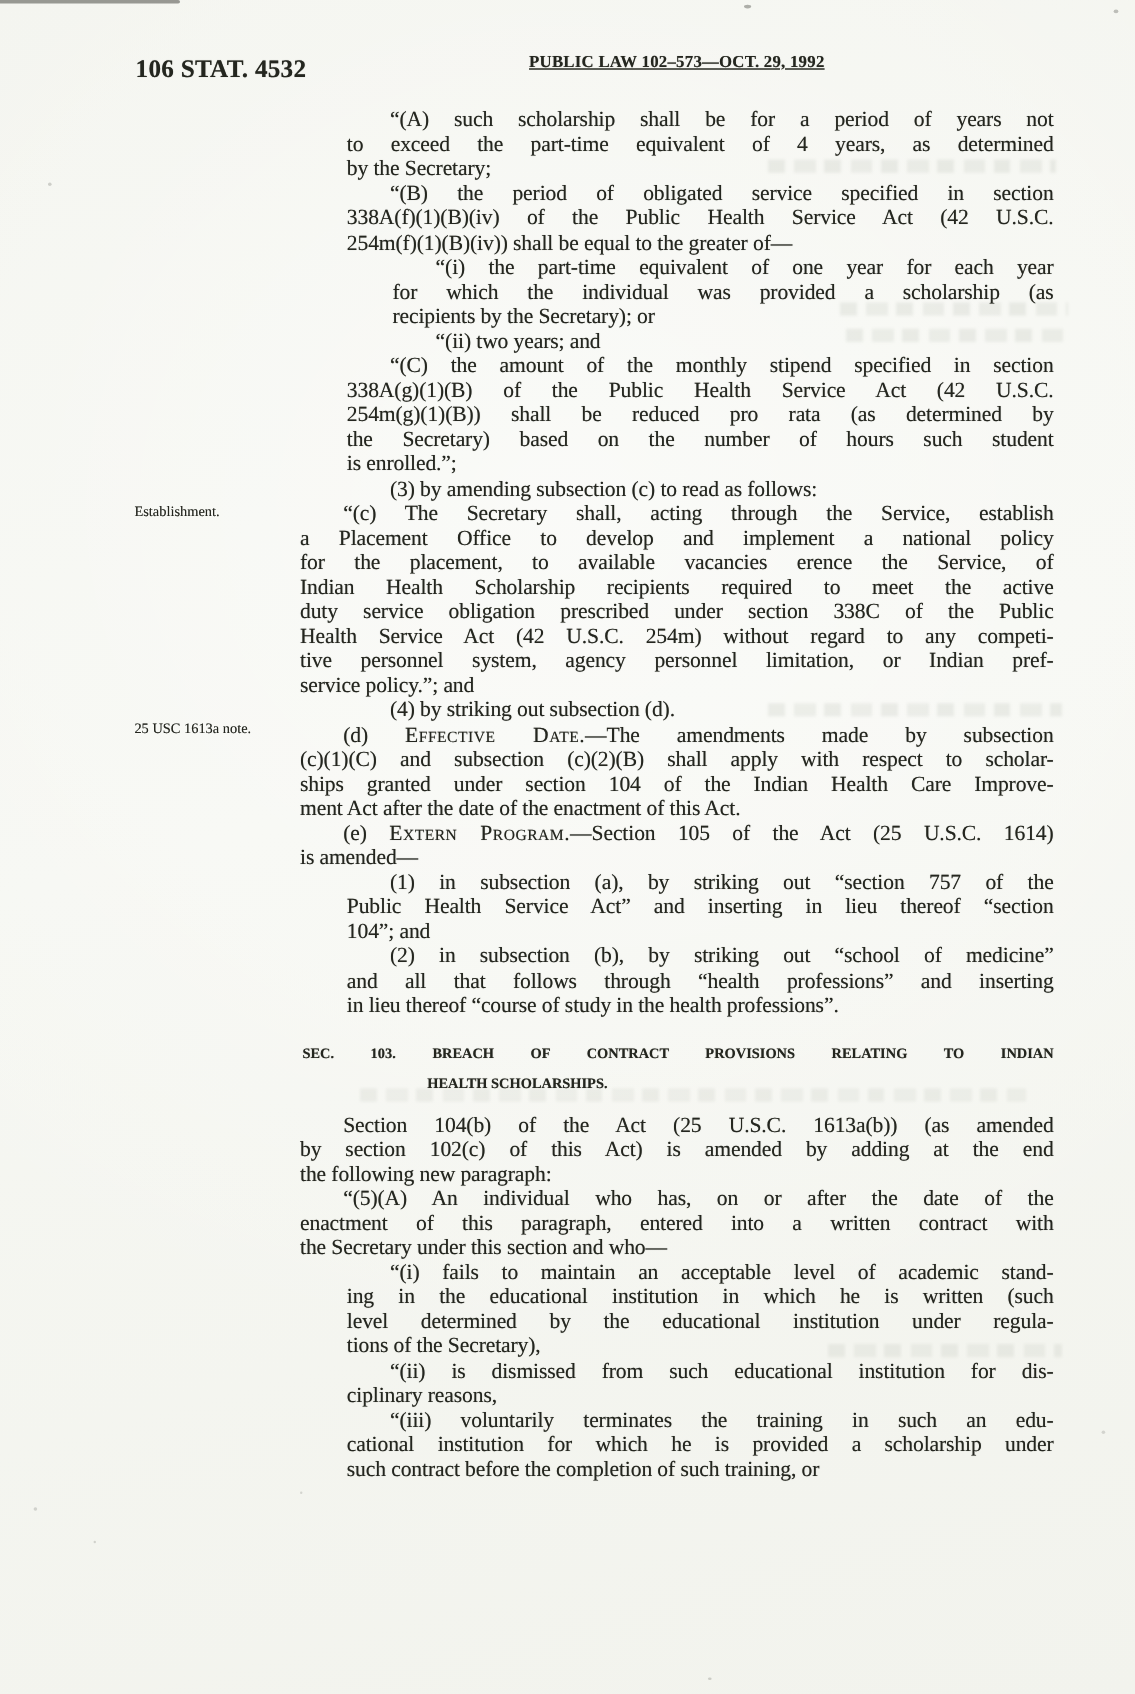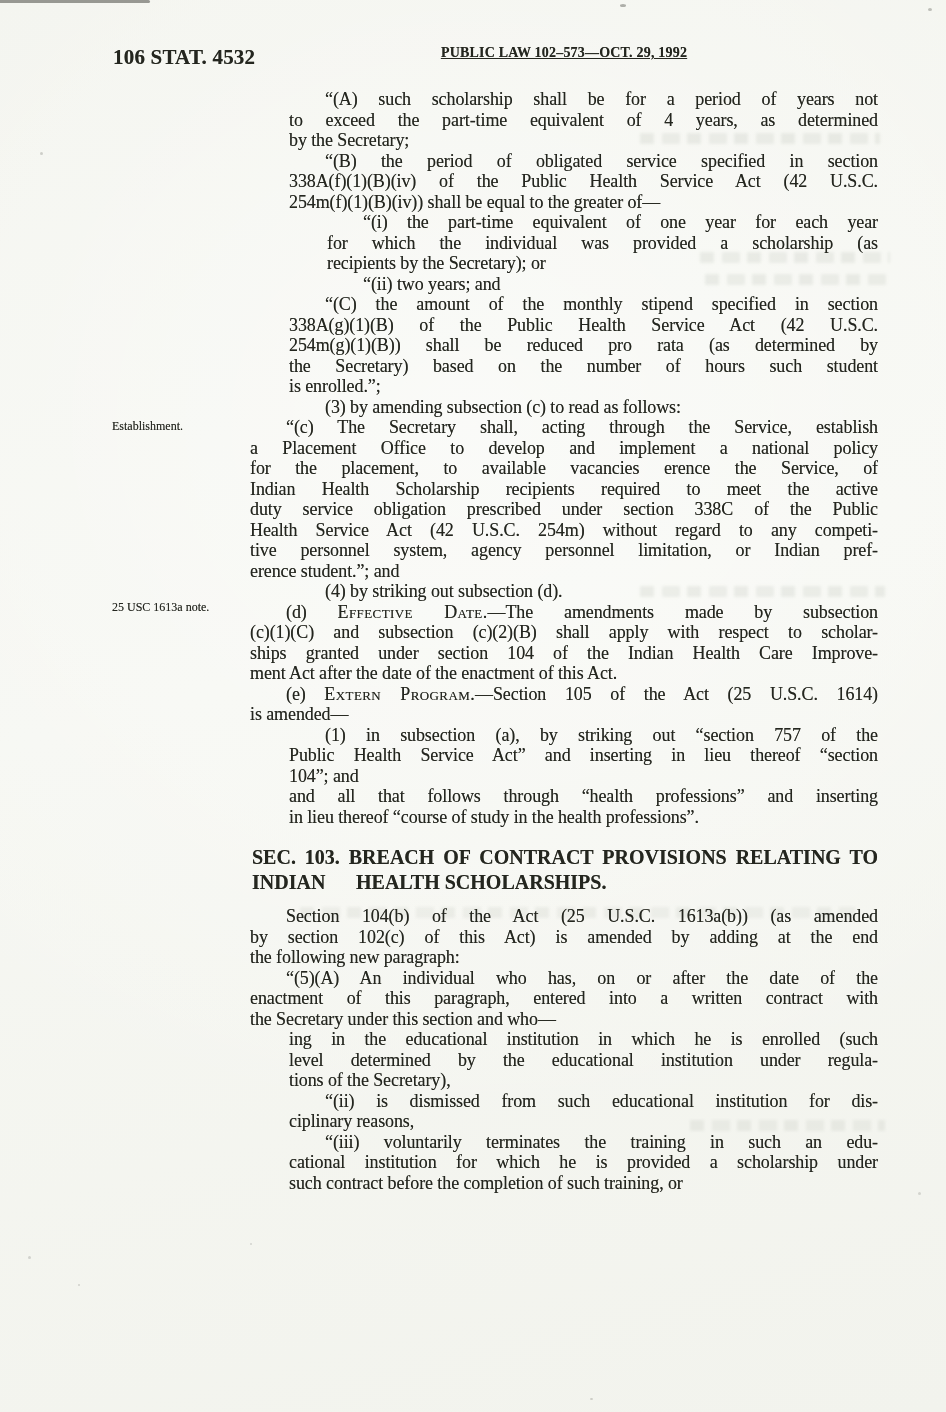--- a/index.html
+++ b/index.html
@@ -68,21 +68,21 @@
   .p-q2{margin-left:77px;}
   .line{
     height:20.5px;line-height:20.5px;
     text-align:justify;text-align-last:justify;
     white-space:normal;overflow:visible;
     letter-spacing:-0.1px;
   }
   .line.last{text-align-last:left;}
   .p-body .line.first,.p-q1 .line.first,.p-q2 .line.first{padding-left:36px;}
   .sc{font-variant:small-caps;letter-spacing:.4px;}
-  .p-heading{margin:18px 0 11px 2px;font-weight:bold;font-size:20px;}
+  .p-heading{margin:18px 0 11px 2px;font-weight:bold;font-size:12px;}
   .p-heading .line{height:25px;line-height:25px;letter-spacing:0;}
   .p-heading .line.first{padding-left:0;}
   .p-heading .line.last{padding-left:104px;}
 </style>
 </head>
 <body>
 
 <div class="page">
 
   <div class="topline"></div>
@@ -138,60 +138,62 @@
         <div class="line first last"><span>(3) by amending subsection (c) to read as follows:</span></div>
       </div>
       <div class="para p-body">
         <div class="line first"><span>“(c) The Secretary shall, acting through the Service, establish</span></div>
         <div class="line"><span>a Placement Office to develop and implement a national policy</span></div>
         <div class="line"><span>for the placement, to available vacancies erence the Service, of</span></div>
         <div class="line"><span>Indian Health Scholarship recipients required to meet the active</span></div>
         <div class="line"><span>duty service obligation prescribed under section 338C of the Public</span></div>
         <div class="line"><span>Health Service Act (42 U.S.C. 254m) without regard to any competi-</span></div>
         <div class="line"><span>tive personnel system, agency personnel limitation, or Indian pref-</span></div>
-        <div class="line last"><span>erence student.”; and</span></div>
+        <div class="line last"><span>service policy.”; and</span></div>
       </div>
       <div class="para p-q1">
         <div class="line first last"><span>(4) by striking out subsection (d).</span></div>
       </div>
       <div class="para p-body">
         <div class="line first"><span>(d) </span><span class="sc">Effective Date.</span><span>—The amendments made by subsection</span></div>
         <div class="line"><span>(c)(1)(C) and subsection (c)(2)(B) shall apply with respect to scholar-</span></div>
         <div class="line"><span>ships granted under section 104 of the Indian Health Care Improve-</span></div>
         <div class="line last"><span>ment Act after the date of the enactment of this Act.</span></div>
       </div>
       <div class="para p-body">
         <div class="line first"><span>(e) </span><span class="sc">Extern Program.</span><span>—Section 105 of the Act (25 U.S.C. 1614)</span></div>
         <div class="line last"><span>is amended—</span></div>
       </div>
       <div class="para p-q1">
         <div class="line first"><span>(1) in subsection (a), by striking out “section 757 of the</span></div>
         <div class="line"><span>Public Health Service Act” and inserting in lieu thereof “section</span></div>
         <div class="line last"><span>104”; and</span></div>
       </div>
       <div class="para p-q1">
+        <div class="line first"><span>(2) in subsection (b), by striking out “school of medicine”</span></div>
         <div class="line"><span>and all that follows through “health professions” and inserting</span></div>
         <div class="line last"><span>in lieu thereof “course of study in the health professions”.</span></div>
       </div>
       <div class="para p-heading">
         <div class="line first"><span>SEC. 103. BREACH OF CONTRACT PROVISIONS RELATING TO INDIAN</span></div>
         <div class="line last"><span>HEALTH SCHOLARSHIPS.</span></div>
       </div>
       <div class="para p-body">
         <div class="line first"><span>Section 104(b) of the Act (25 U.S.C. 1613a(b)) (as amended</span></div>
         <div class="line"><span>by section 102(c) of this Act) is amended by adding at the end</span></div>
         <div class="line last"><span>the following new paragraph:</span></div>
       </div>
       <div class="para p-body">
         <div class="line first"><span>“(5)(A) An individual who has, on or after the date of the</span></div>
         <div class="line"><span>enactment of this paragraph, entered into a written contract with</span></div>
         <div class="line last"><span>the Secretary under this section and who—</span></div>
       </div>
       <div class="para p-q1">
-        <div class="line"><span>ing in the educational institution in which he is enrolled (such</span></div>
+        <div class="line first"><span>“(i) fails to maintain an acceptable level of academic stand-</span></div>
+        <div class="line"><span>ing in the educational institution in which he is written (such</span></div>
         <div class="line"><span>level determined by the educational institution under regula-</span></div>
         <div class="line last"><span>tions of the Secretary),</span></div>
       </div>
       <div class="para p-q1">
         <div class="line first"><span>“(ii) is dismissed from such educational institution for dis-</span></div>
         <div class="line last"><span>ciplinary reasons,</span></div>
       </div>
       <div class="para p-q1">
         <div class="line first"><span>“(iii) voluntarily terminates the training in such an edu-</span></div>
         <div class="line"><span>cational institution for which he is provided a scholarship under</span></div>

